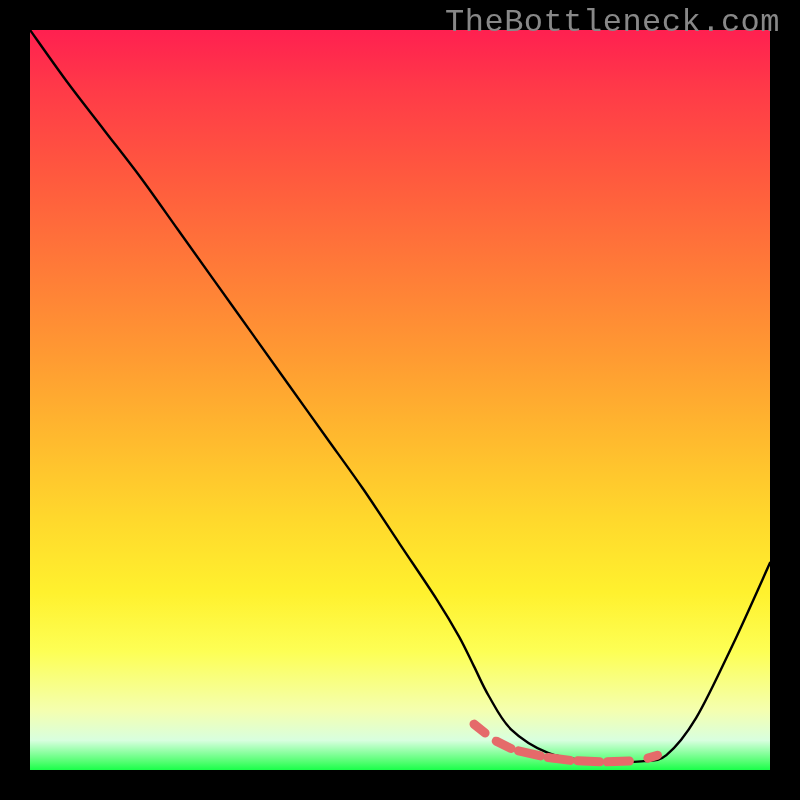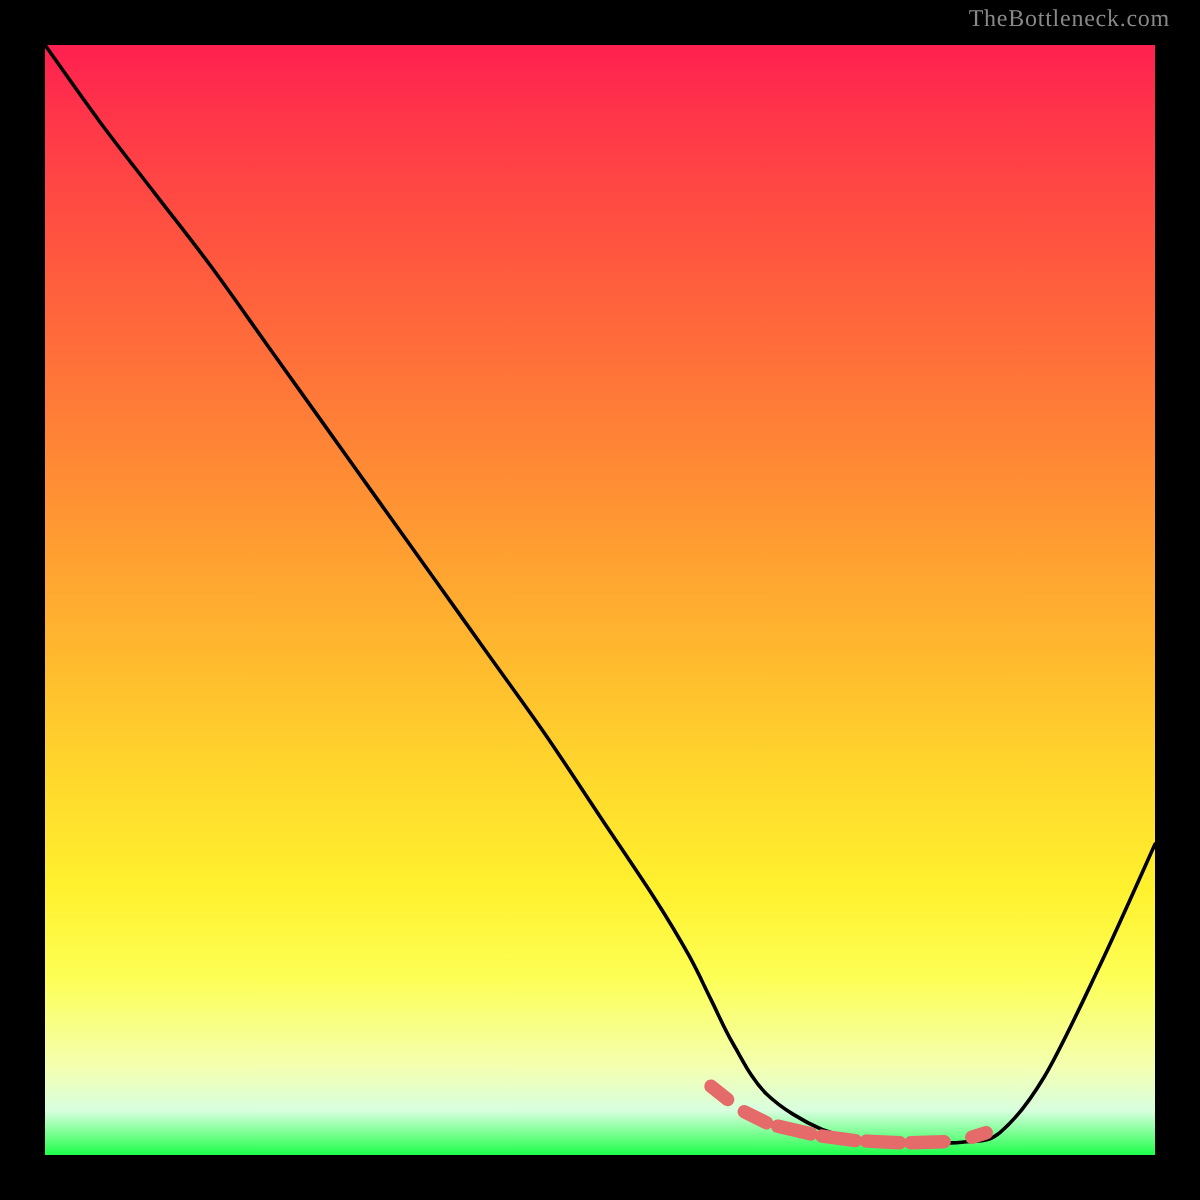--- a/index.html
+++ b/index.html
@@ -8,22 +8,22 @@
     position: relative;
     width: 800px;
     height: 800px;
     background: #000;
   }
   .watermark {
     position: absolute;
     top: 4px;
     right: 20px;
     color: #888;
-    font-family: Liberation Serif, serif;
-    font-size: 16px;
+    font-family: Liberation Mono, monospace;
+    font-size: 32px;
     font-weight: 500;
     letter-spacing: 0.5px;
     z-index: 5;
   }
   .plot {
     position: absolute;
     left: 30px;
     top: 30px;
     width: 740px;
     height: 740px;

